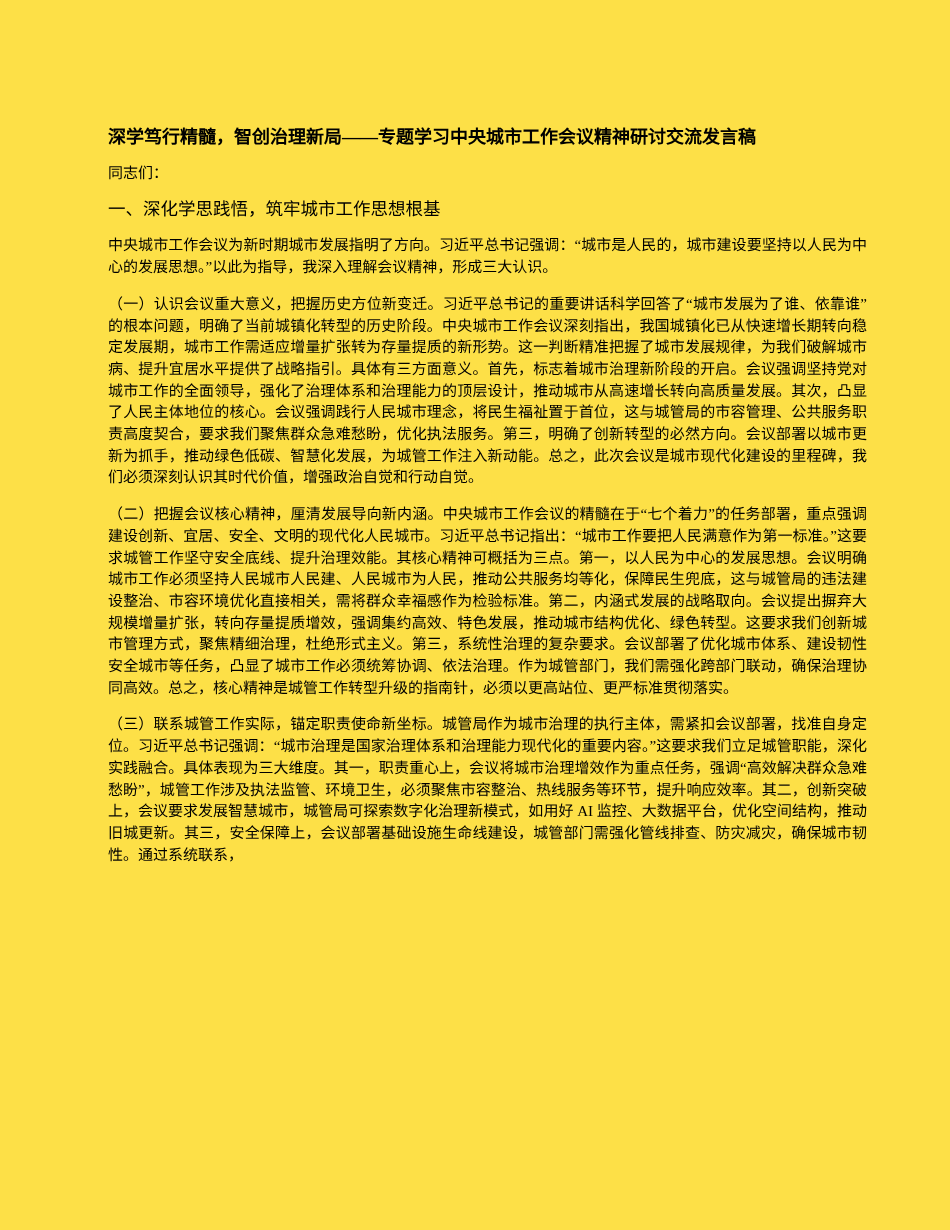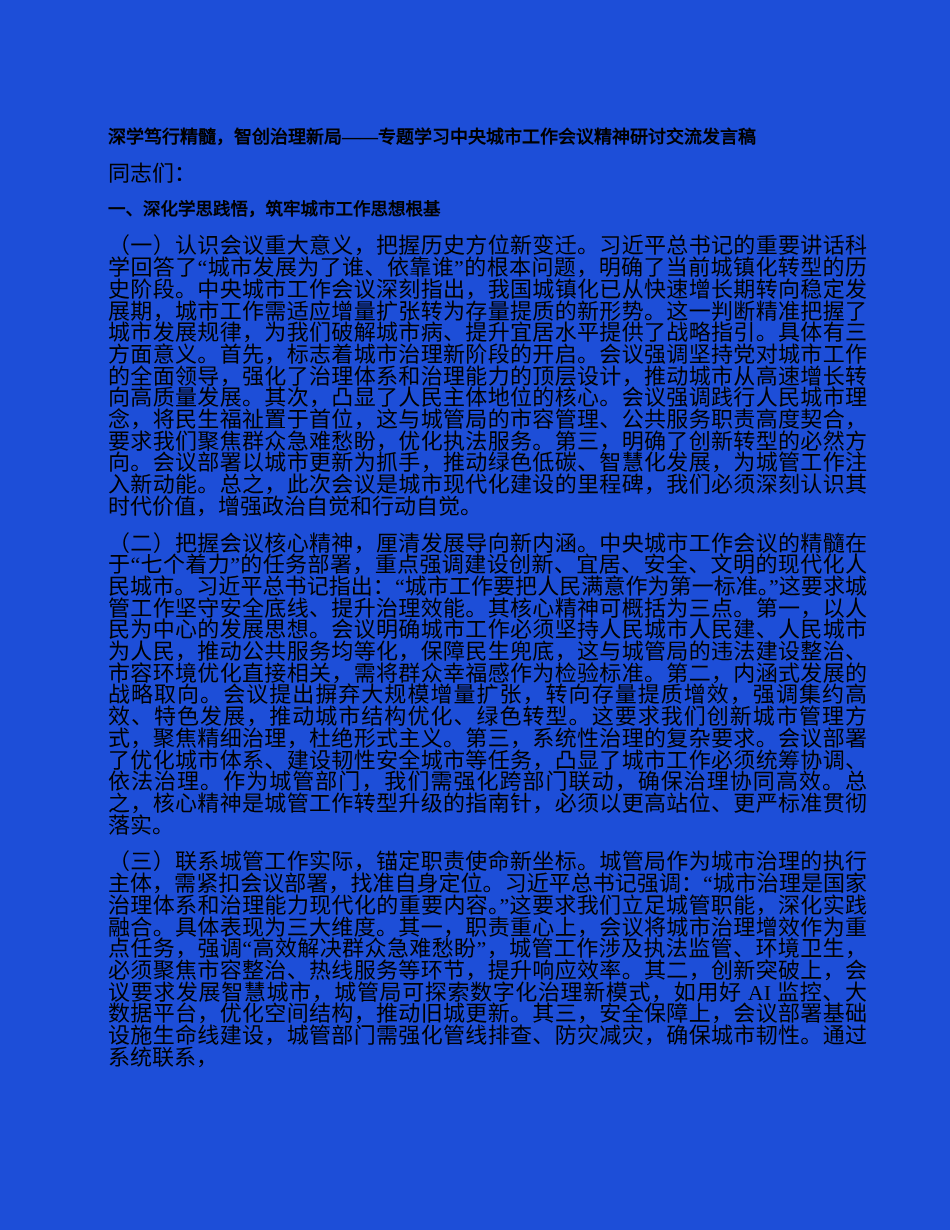--- a/index.html
+++ b/index.html
@@ -12,56 +12,57 @@
     min-height: 1230px;
     font-family: "Liberation Serif", serif;
     color: #000000;
     -webkit-font-smoothing: antialiased;
   }
   .page {
     box-sizing: border-box;
     width: 950px;
     min-height: 1230px;
     padding: 126px 83px 35px 108px;
-    background: #1d4ed8;
+    background: #fde047;
   }
   .doc-title {
     font-size: 18px;
     font-weight: bold;
     line-height: 22px;
     margin: 0 0 14px 0;
     text-align: left;
   }
   .para {
-    font-size: 22px;
+    font-size: 15px;
     font-weight: normal;
     line-height: 21.7px;
     margin: 15px 0 14px 0;
     text-align: justify;
     text-justify: inter-ideograph;
     word-break: break-all;
   }
   .section-heading {
     font-size: 17.5px;
-    font-weight: bold;
+    font-weight: normal;
     line-height: 21.7px;
     margin: 0 0 14px 0;
     text-align: left;
   }
 </style>
 </head>
 <body>
 
 <div class="page">
   <h1 class="doc-title">深学笃行精髓，智创治理新局——专题学习中央城市工作会议精神研讨交流发言稿</h1>
 
   <p class="para">同志们：</p>
 
 
   <h2 class="section-heading">一、深化学思践悟，筑牢城市工作思想根基</h2>
 
+  <p class="para">中央城市工作会议为新时期城市发展指明了方向。习近平总书记强调：“城市是人民的，城市建设要坚持以人民为中心的发展思想。”以此为指导，我深入理解会议精神，形成三大认识。</p>
 
   <p class="para">（一）认识会议重大意义，把握历史方位新变迁。习近平总书记的重要讲话科学回答了“城市发展为了谁、依靠谁”的根本问题，明确了当前城镇化转型的历史阶段。中央城市工作会议深刻指出，我国城镇化已从快速增长期转向稳定发展期，城市工作需适应增量扩张转为存量提质的新形势。这一判断精准把握了城市发展规律，为我们破解城市病、提升宜居水平提供了战略指引。具体有三方面意义。首先，标志着城市治理新阶段的开启。会议强调坚持党对城市工作的全面领导，强化了治理体系和治理能力的顶层设计，推动城市从高速增长转向高质量发展。其次，凸显了人民主体地位的核心。会议强调践行人民城市理念，将民生福祉置于首位，这与城管局的市容管理、公共服务职责高度契合，要求我们聚焦群众急难愁盼，优化执法服务。第三，明确了创新转型的必然方向。会议部署以城市更新为抓手，推动绿色低碳、智慧化发展，为城管工作注入新动能。总之，此次会议是城市现代化建设的里程碑，我们必须深刻认识其时代价值，增强政治自觉和行动自觉。</p>
 
   <p class="para">（二）把握会议核心精神，厘清发展导向新内涵。中央城市工作会议的精髓在于“七个着力”的任务部署，重点强调建设创新、宜居、安全、文明的现代化人民城市。习近平总书记指出：“城市工作要把人民满意作为第一标准。”这要求城管工作坚守安全底线、提升治理效能。其核心精神可概括为三点。第一，以人民为中心的发展思想。会议明确城市工作必须坚持人民城市人民建、人民城市为人民，推动公共服务均等化，保障民生兜底，这与城管局的违法建设整治、市容环境优化直接相关，需将群众幸福感作为检验标准。第二，内涵式发展的战略取向。会议提出摒弃大规模增量扩张，转向存量提质增效，强调集约高效、特色发展，推动城市结构优化、绿色转型。这要求我们创新城市管理方式，聚焦精细治理，杜绝形式主义。第三，系统性治理的复杂要求。会议部署了优化城市体系、建设韧性安全城市等任务，凸显了城市工作必须统筹协调、依法治理。作为城管部门，我们需强化跨部门联动，确保治理协同高效。总之，核心精神是城管工作转型升级的指南针，必须以更高站位、更严标准贯彻落实。</p>
 
   <p class="para">（三）联系城管工作实际，锚定职责使命新坐标。城管局作为城市治理的执行主体，需紧扣会议部署，找准自身定位。习近平总书记强调：“城市治理是国家治理体系和治理能力现代化的重要内容。”这要求我们立足城管职能，深化实践融合。具体表现为三大维度。其一，职责重心上，会议将城市治理增效作为重点任务，强调“高效解决群众急难愁盼”，城管工作涉及执法监管、环境卫生，必须聚焦市容整治、热线服务等环节，提升响应效率。其二，创新突破上，会议要求发展智慧城市，城管局可探索数字化治理新模式，如用好 AI 监控、大数据平台，优化空间结构，推动旧城更新。其三，安全保障上，会议部署基础设施生命线建设，城管部门需强化管线排查、防灾减灾，确保城市韧性。通过系统联系，</p>
 </div>
 
 </body></html>

